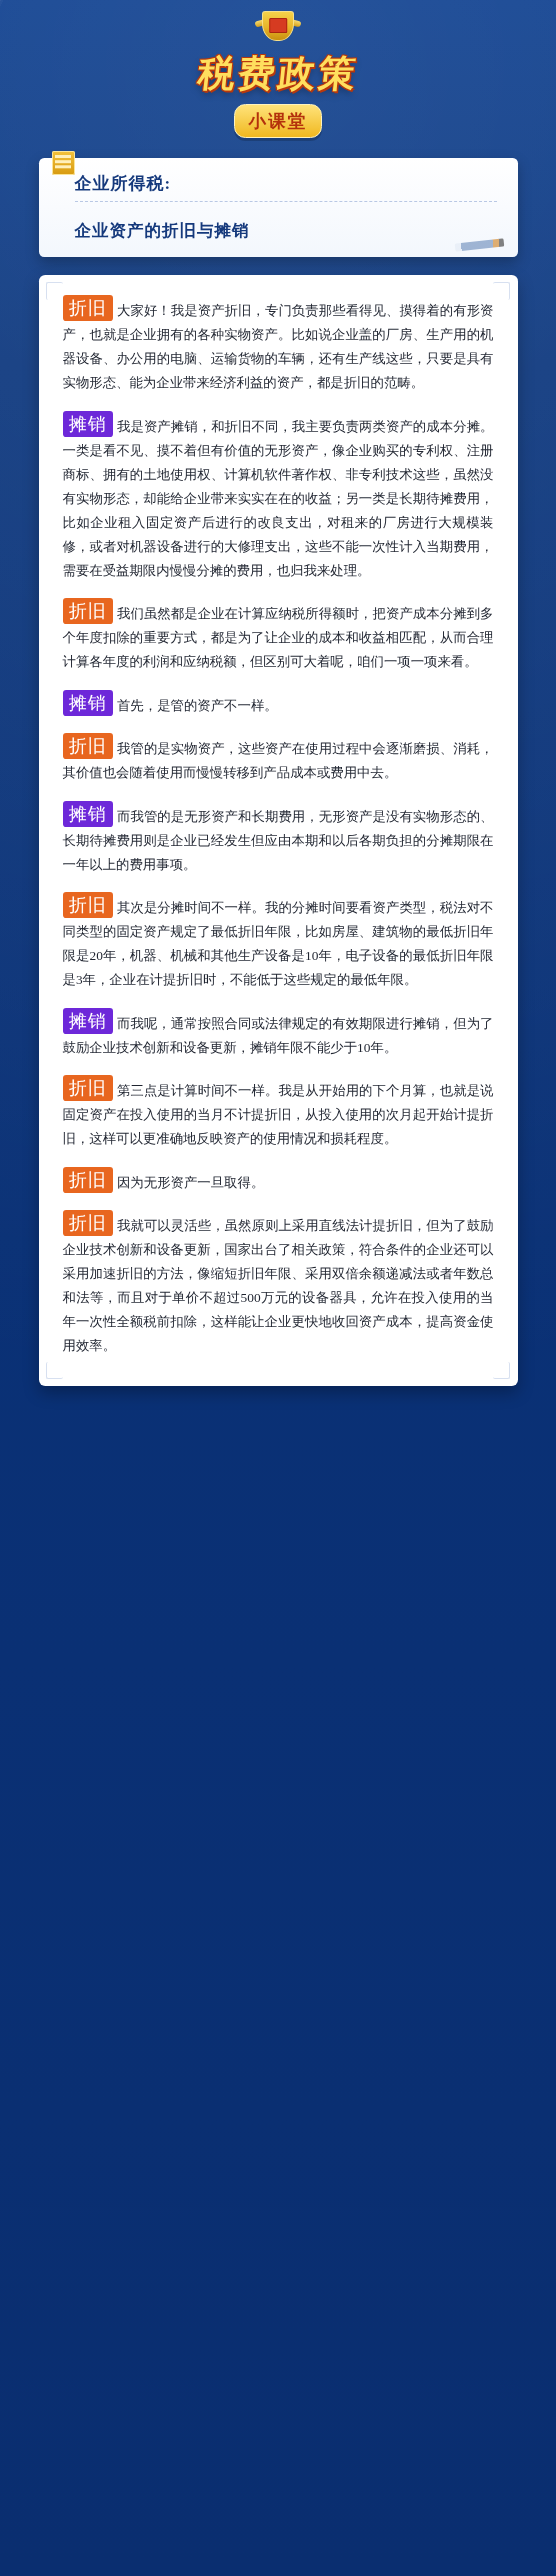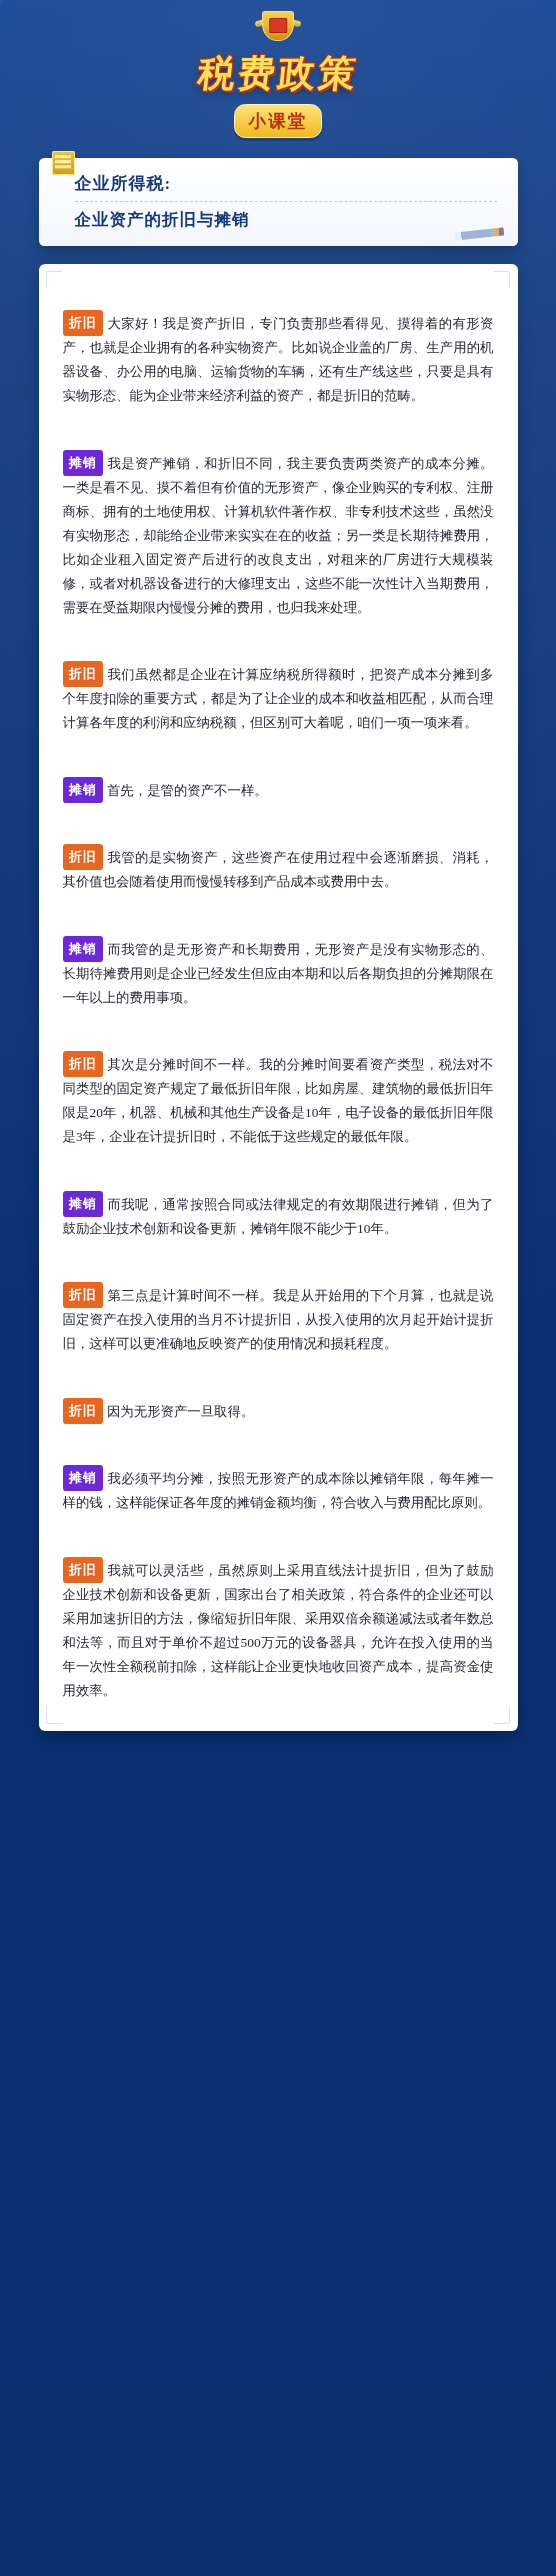--- a/index.html
+++ b/index.html
@@ -155,21 +155,21 @@
     letter-spacing: 1px;
     font-family: "Liberation Serif", serif;
   }
   .topic-line2 {
     margin-top: 6.2px;
     color: #15397c;
     font-size: 16.5px;
     font-weight: bold;
     letter-spacing: 1px;
     border-top: 1px dashed #b9c8e4;
-    padding-top: 7px;
+    padding-top: 18px;
     font-family: "Liberation Serif", serif;
   }
   .topic-card .pencil {
     position: absolute;
     right: 13.4px;
     bottom: 8.2px;
     width: 49px;
     height: 8.2px;
     background: linear-gradient(90deg,#e8eef7 0 6.2px, #8fa8cc 6.2px 38px, #d9a05a 38px 44px, #6b6b6b 44px 49px);
     border-radius: 1.5px;
@@ -204,28 +204,27 @@
     font-size: 13.4px;
     line-height: 24px;
     color: #1f2430;
     text-align: justify;
     font-family: "Liberation Serif", serif;
   }
   .para:last-child { margin-bottom: 0; }
   .tag {
     display: inline-block;
     color: #ffffff;
-    font-weight: bold;
-    font-size: 13px;
+    font-weight: normal;
+    font-size: 18px;
     padding: 1px 6.2px;
     border-radius: 3.1px;
     margin-right: 4.1px;
     vertical-align: 1px;
     letter-spacing: 1px;
-    margin-top: 26px;
   }
   .tag.depreciation { background: #e8661f; }
   .tag.amortization { background: #6d28d9; }
   .para-text { }
 </style>
 </head>
 <body>
 
 <div class="page">
 
@@ -262,19 +261,18 @@
         <p class="para"><span class="tag depreciation">折旧</span><span class="para-text">大家好！我是资产折旧，专门负责那些看得见、摸得着的有形资产，也就是企业拥有的各种实物资产。比如说企业盖的厂房、生产用的机器设备、办公用的电脑、运输货物的车辆，还有生产线这些，只要是具有实物形态、能为企业带来经济利益的资产，都是折旧的范畴。</span></p>
         <p class="para"><span class="tag amortization">摊销</span><span class="para-text">我是资产摊销，和折旧不同，我主要负责两类资产的成本分摊。一类是看不见、摸不着但有价值的无形资产，像企业购买的专利权、注册商标、拥有的土地使用权、计算机软件著作权、非专利技术这些，虽然没有实物形态，却能给企业带来实实在在的收益；另一类是长期待摊费用，比如企业租入固定资产后进行的改良支出，对租来的厂房进行大规模装修，或者对机器设备进行的大修理支出，这些不能一次性计入当期费用，需要在受益期限内慢慢分摊的费用，也归我来处理。</span></p>
         <p class="para"><span class="tag depreciation">折旧</span><span class="para-text">我们虽然都是企业在计算应纳税所得额时，把资产成本分摊到多个年度扣除的重要方式，都是为了让企业的成本和收益相匹配，从而合理计算各年度的利润和应纳税额，但区别可大着呢，咱们一项一项来看。</span></p>
         <p class="para"><span class="tag amortization">摊销</span><span class="para-text">首先，是管的资产不一样。</span></p>
         <p class="para"><span class="tag depreciation">折旧</span><span class="para-text">我管的是实物资产，这些资产在使用过程中会逐渐磨损、消耗，其价值也会随着使用而慢慢转移到产品成本或费用中去。</span></p>
         <p class="para"><span class="tag amortization">摊销</span><span class="para-text">而我管的是无形资产和长期费用，无形资产是没有实物形态的、长期待摊费用则是企业已经发生但应由本期和以后各期负担的分摊期限在一年以上的费用事项。</span></p>
         <p class="para"><span class="tag depreciation">折旧</span><span class="para-text">其次是分摊时间不一样。我的分摊时间要看资产类型，税法对不同类型的固定资产规定了最低折旧年限，比如房屋、建筑物的最低折旧年限是20年，机器、机械和其他生产设备是10年，电子设备的最低折旧年限是3年，企业在计提折旧时，不能低于这些规定的最低年限。</span></p>
         <p class="para"><span class="tag amortization">摊销</span><span class="para-text">而我呢，通常按照合同或法律规定的有效期限进行摊销，但为了鼓励企业技术创新和设备更新，摊销年限不能少于10年。</span></p>
         <p class="para"><span class="tag depreciation">折旧</span><span class="para-text">第三点是计算时间不一样。我是从开始用的下个月算，也就是说固定资产在投入使用的当月不计提折旧，从投入使用的次月起开始计提折旧，这样可以更准确地反映资产的使用情况和损耗程度。</span></p>
         <p class="para"><span class="tag depreciation">折旧</span><span class="para-text">因为无形资产一旦取得。</span></p>
-        <p class="para"><span class="tag amortization">摊销</span><span class="para-text">我必须平均分摊，按照无形资产的成本除以摊销年限，每年摊一样的钱，这样能保证各年度的摊销金额均衡，符合收入与费用配比原则。</span></p>
         <p class="para"><span class="tag depreciation">折旧</span><span class="para-text">我就可以灵活些，虽然原则上采用直线法计提折旧，但为了鼓励企业技术创新和设备更新，国家出台了相关政策，符合条件的企业还可以采用加速折旧的方法，像缩短折旧年限、采用双倍余额递减法或者年数总和法等，而且对于单价不超过500万元的设备器具，允许在投入使用的当年一次性全额税前扣除，这样能让企业更快地收回资产成本，提高资金使用效率。</span></p>
       </div>
   </div>
 
 </div>
 
 
 </body></html>

